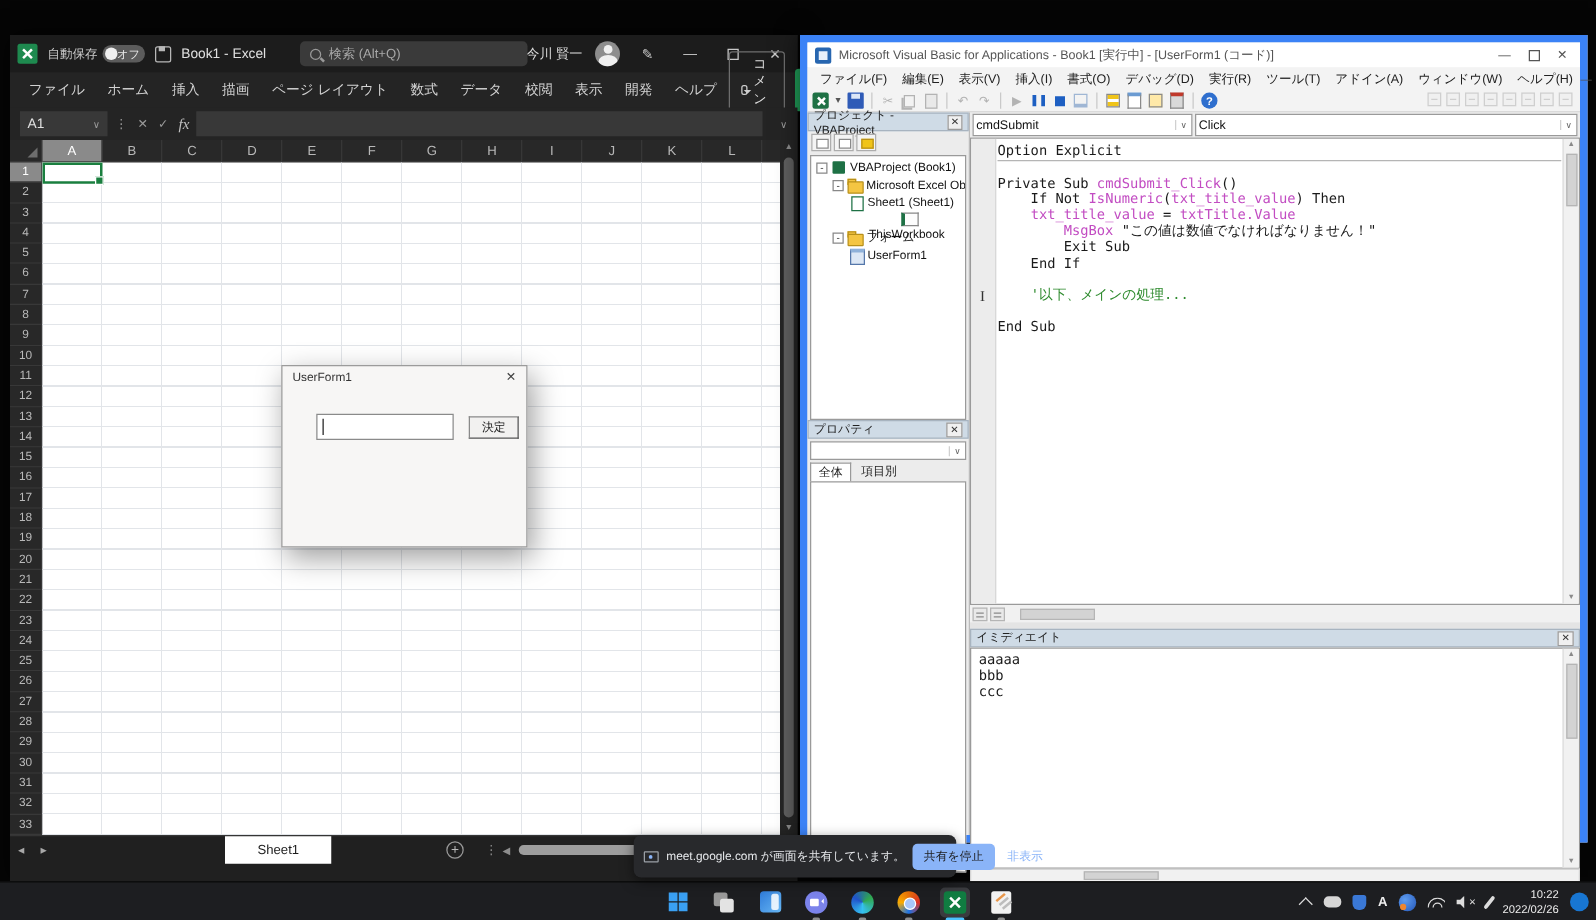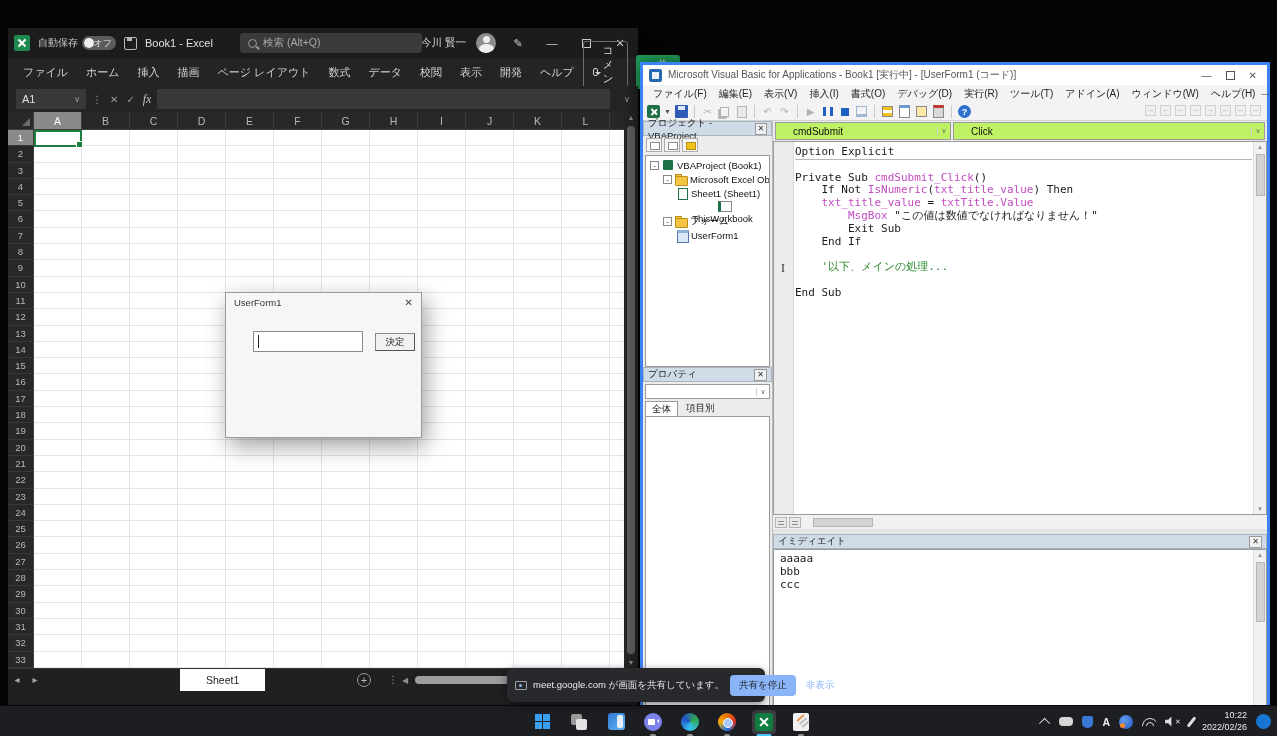--- a/index.html
+++ b/index.html
@@ -106,21 +106,21 @@
     padding:0 8px; font-size:9.5px; color:#333; }
   .uf-close { margin-left:auto; font-size:10px; color:#444; }
   .uf-text { position:absolute; left:27px; top:38px; width:110px; height:21px; background:#fff; border:1px solid #8a8a8a; }
   .uf-caret { position:absolute; left:4px; top:3px; width:1px; height:13px; background:#222; }
   .uf-btn { position:absolute; left:149px; top:40px; width:40px; height:18px; background:#f2f1f0;
     border:1px solid #8a8a8a; border-right-color:#555; border-bottom-color:#555; font-size:9.5px;
     display:flex; align-items:center; justify-content:center; color:#222; }
 
   
   #vba { position:absolute; left:640px; top:28px; width:630px; height:646px; background:#ececec;
-    border:3px solid #3b82f6; box-shadow:0 0 18px rgba(0,0,0,.6); font-size:10.5px; color:#222;margin-top:34px; }
+    border:6px solid #3b82f6; box-shadow:0 0 18px rgba(0,0,0,.6); font-size:10.5px; color:#222; }
   .vb-titlebar { position:absolute; left:0; top:0; right:0; height:20px; background:#ffffff;
     display:flex; align-items:center; padding:0 6px; gap:6px; }
   .vb-appicon { width:13px; height:13px; background:#2766b0; border-radius:2px; position:relative; }
   .vb-appicon::after{content:"";position:absolute;left:3px;top:3px;width:7px;height:7px;background:#e8f0fa;}
   .vb-title-text { font-size:10px; color:#555; white-space:nowrap; overflow:hidden; text-overflow:ellipsis; flex:1; }
   .vb-winbtns { display:flex; gap:14px; align-items:center; color:#555; font-size:10px; padding-right:4px;}
   .vb-menubar { position:absolute; left:0; top:20px; right:0; height:18px; background:#f3f3f3;
     display:flex; align-items:center; padding:0 4px; }
   #vba-menus { display:flex; height:100%; align-items:center; }
   .vmenu { padding:0 6px; font-size:10px; color:#222; white-space:nowrap; }
@@ -177,22 +177,22 @@
   #prop-combo { position:absolute; left:2px; right:2px; top:263px; height:15px; background:#fff; border:1px solid #9a9a9a;
     display:flex; align-items:center; }
   .combo-chev { margin-left:auto; width:13px; text-align:center; color:#666; font-size:7px; border-left:1px solid #d0d0d0;}
   #prop-tabs { position:absolute; left:2px; top:280px; display:flex; gap:2px; }
   .ptab { font-size:9.5px; padding:1px 6px; color:#222;text-align:center; }
   .ptab.active { background:#fff; border:1px solid #9a9a9a; border-bottom-color:#fff; }
   #prop-empty { position:absolute; left:2px; right:2px; top:295px; height:313px; background:#fff; border:1px solid #9a9a9a; }
 
   #vb-right { position:absolute; left:130px; top:56px; right:0; bottom:0; background:#ececec; }
   .combo-row { position:absolute; left:0; top:0; right:0; height:20px; }
-  .vcombo { position:absolute; top:1px; height:18px; background:#bef264; border:1px solid #9a9a9a;
-    display:flex; align-items:center; padding-left:17px; font-size:10px; color:#111; }
+  .vcombo { position:absolute; top:1px; height:18px; background:#ffffff; border:1px solid #9a9a9a;
+    display:flex; align-items:center; padding-left:2px; font-size:10px; color:#111; }
   #combo-obj { left:2px; width:176px; } #combo-evt { left:180px; right:2px; }
   #code-win { position:absolute; left:0; top:20px; right:0; height:374px; background:#fff; border:1px solid #9a9a9a; overflow:hidden;}
   #code-margin { position:absolute; left:0; top:0; bottom:0; width:20px; background:#ececec; border-right:1px solid #d8d8d8; }
   #code-lines { position:absolute; left:21px; top:4px; right:14px; font-family:"DejaVu Sans Mono", monospace;
     font-size:11px; line-height:12.8px; }
   .cline { white-space:pre; min-height:12.8px; }
   .cline.sep { border-top:1px solid #b5b5b5; }
   .tok-t { color:#1a1a1a; } .tok-id { color:#c24cc2; } .tok-cm { color:#2e8b2e; }
   #text-cursor { position:absolute; left:7px; top:119px; font-family:"Liberation Serif", serif;
     font-size:12px; color:#333; }

